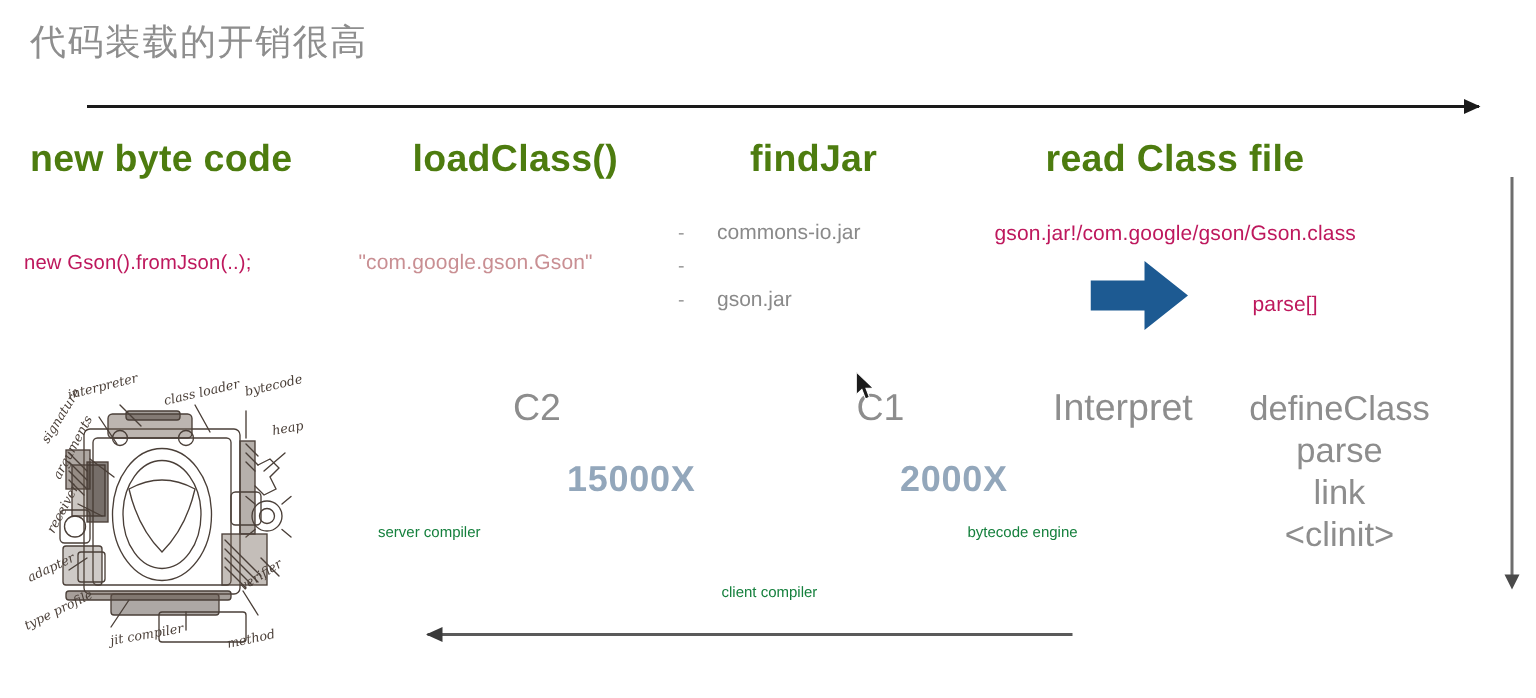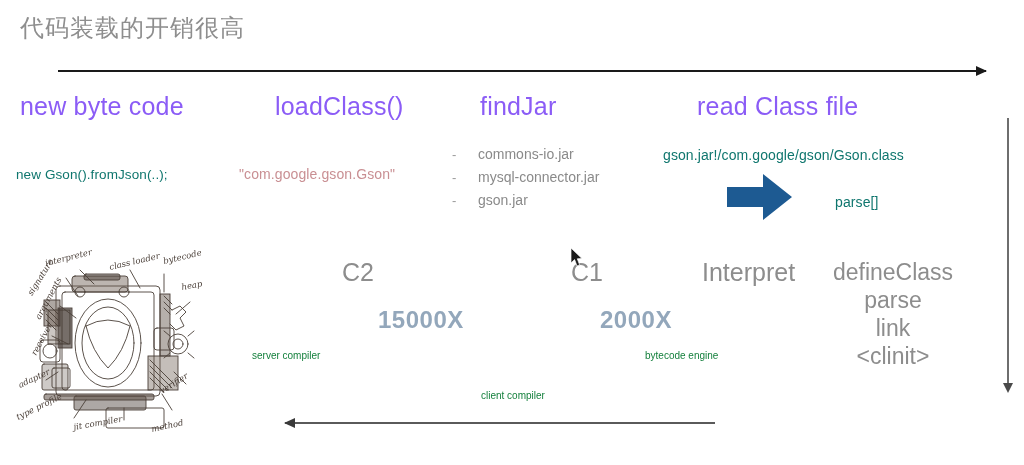--- a/index.html
+++ b/index.html
@@ -46,25 +46,25 @@
   #right-arrow .head{
     position:absolute;left:-4px;bottom:-9px;
     width:0;height:0;
     border-top:10px solid #4a4a4a;
     border-left:5px solid transparent;
     border-right:5px solid transparent;
   }
 
   
   .stage-header{
-    top:92px;font-size:25px;font-weight:400;color:#8b5cf6;letter-spacing:0.2px;
-  }
-
-  
-  .detail{font-size:13.5px;color:#0f766e;letter-spacing:0.1px;}
+    top:92px;font-size:25px;font-weight:700;color:#4d7c0f;letter-spacing:0.2px;
+  }
+
+  
+  .detail{font-size:13.5px;color:#be185d;letter-spacing:0.1px;}
   #code-call{left:16px;top:167px;}
   #class-literal{left:239px;top:166px;color:#c98f93;font-size:14px;}
   #class-path{left:663px;top:147px;font-size:14px;}
   #byte-array{left:835px;top:194px;font-size:14px;}
 
   
   #jar-list{left:452px;top:146px;}
   #jar-list .jar-row{
     display:flex;align-items:baseline;margin-bottom:7px;
   }
@@ -103,35 +103,34 @@
 <body>
 
 <div class="abs nowrap" id="slide-title">代码装载的开销很高</div>
 
 <div class="abs h-arrow-line" id="top-arrow">
   <span class="head"></span>
 </div>
 
 <div class="abs nowrap stage-header" style="left:20px;">new byte code</div>
 <div class="abs nowrap stage-header" style="left:275px;">loadClass()</div>
-<div class="abs nowrap stage-header" style="left:480px;">findJar</div>
+<div class="abs nowrap stage-header" style="left:500px;">findJar</div>
 <div class="abs nowrap stage-header" style="left:697px;">read Class file</div>
 
 <div class="abs nowrap detail" id="code-call">new Gson().fromJson(..);</div>
 
 <div class="abs nowrap detail" id="class-literal">"com.google.gson.Gson"</div>
 
 <div class="abs" id="jar-list">
   <div class="jar-row">
     <span class="dash">-</span>
     <span class="jar-name nowrap">commons-io.jar</span>
   </div>
   <div class="jar-row">
     <span class="dash">-</span>
-    <span class="jar-name nowrap">mysql-connector.jar</span>
   </div>
   <div class="jar-row">
     <span class="dash">-</span>
     <span class="jar-name nowrap">gson.jar</span>
   </div>
 </div>
 
 <div class="abs nowrap detail" id="class-path">gson.jar!/com.google/gson/Gson.class</div>
 
 <div class="abs nowrap detail" id="byte-array">parse[]</div>

